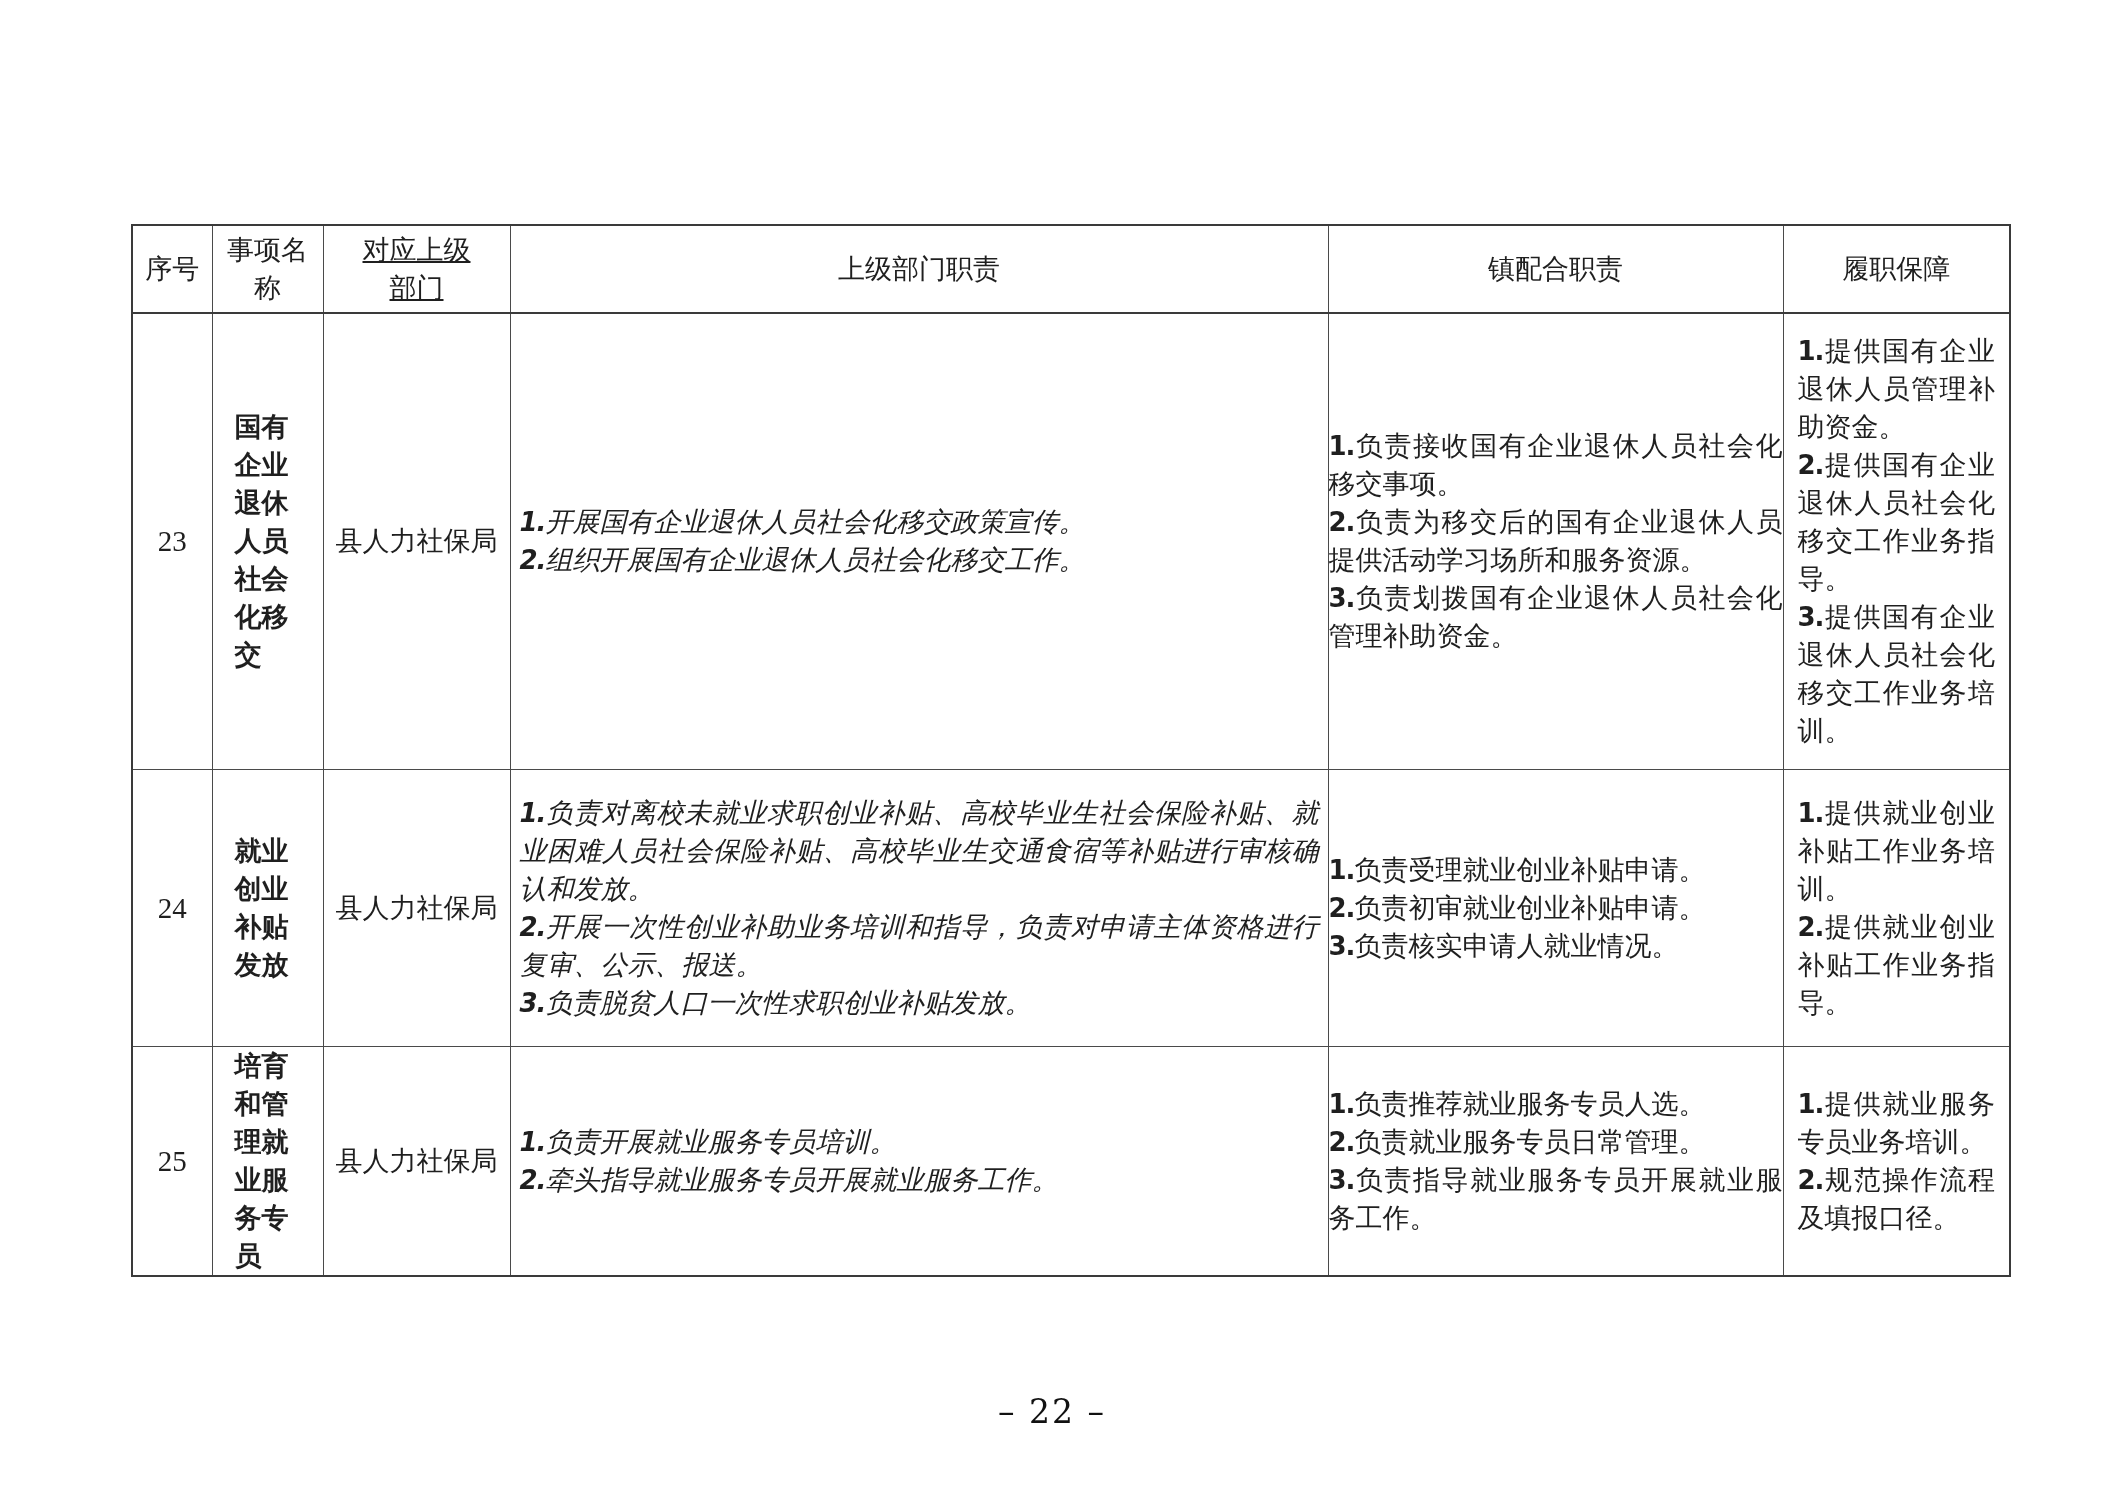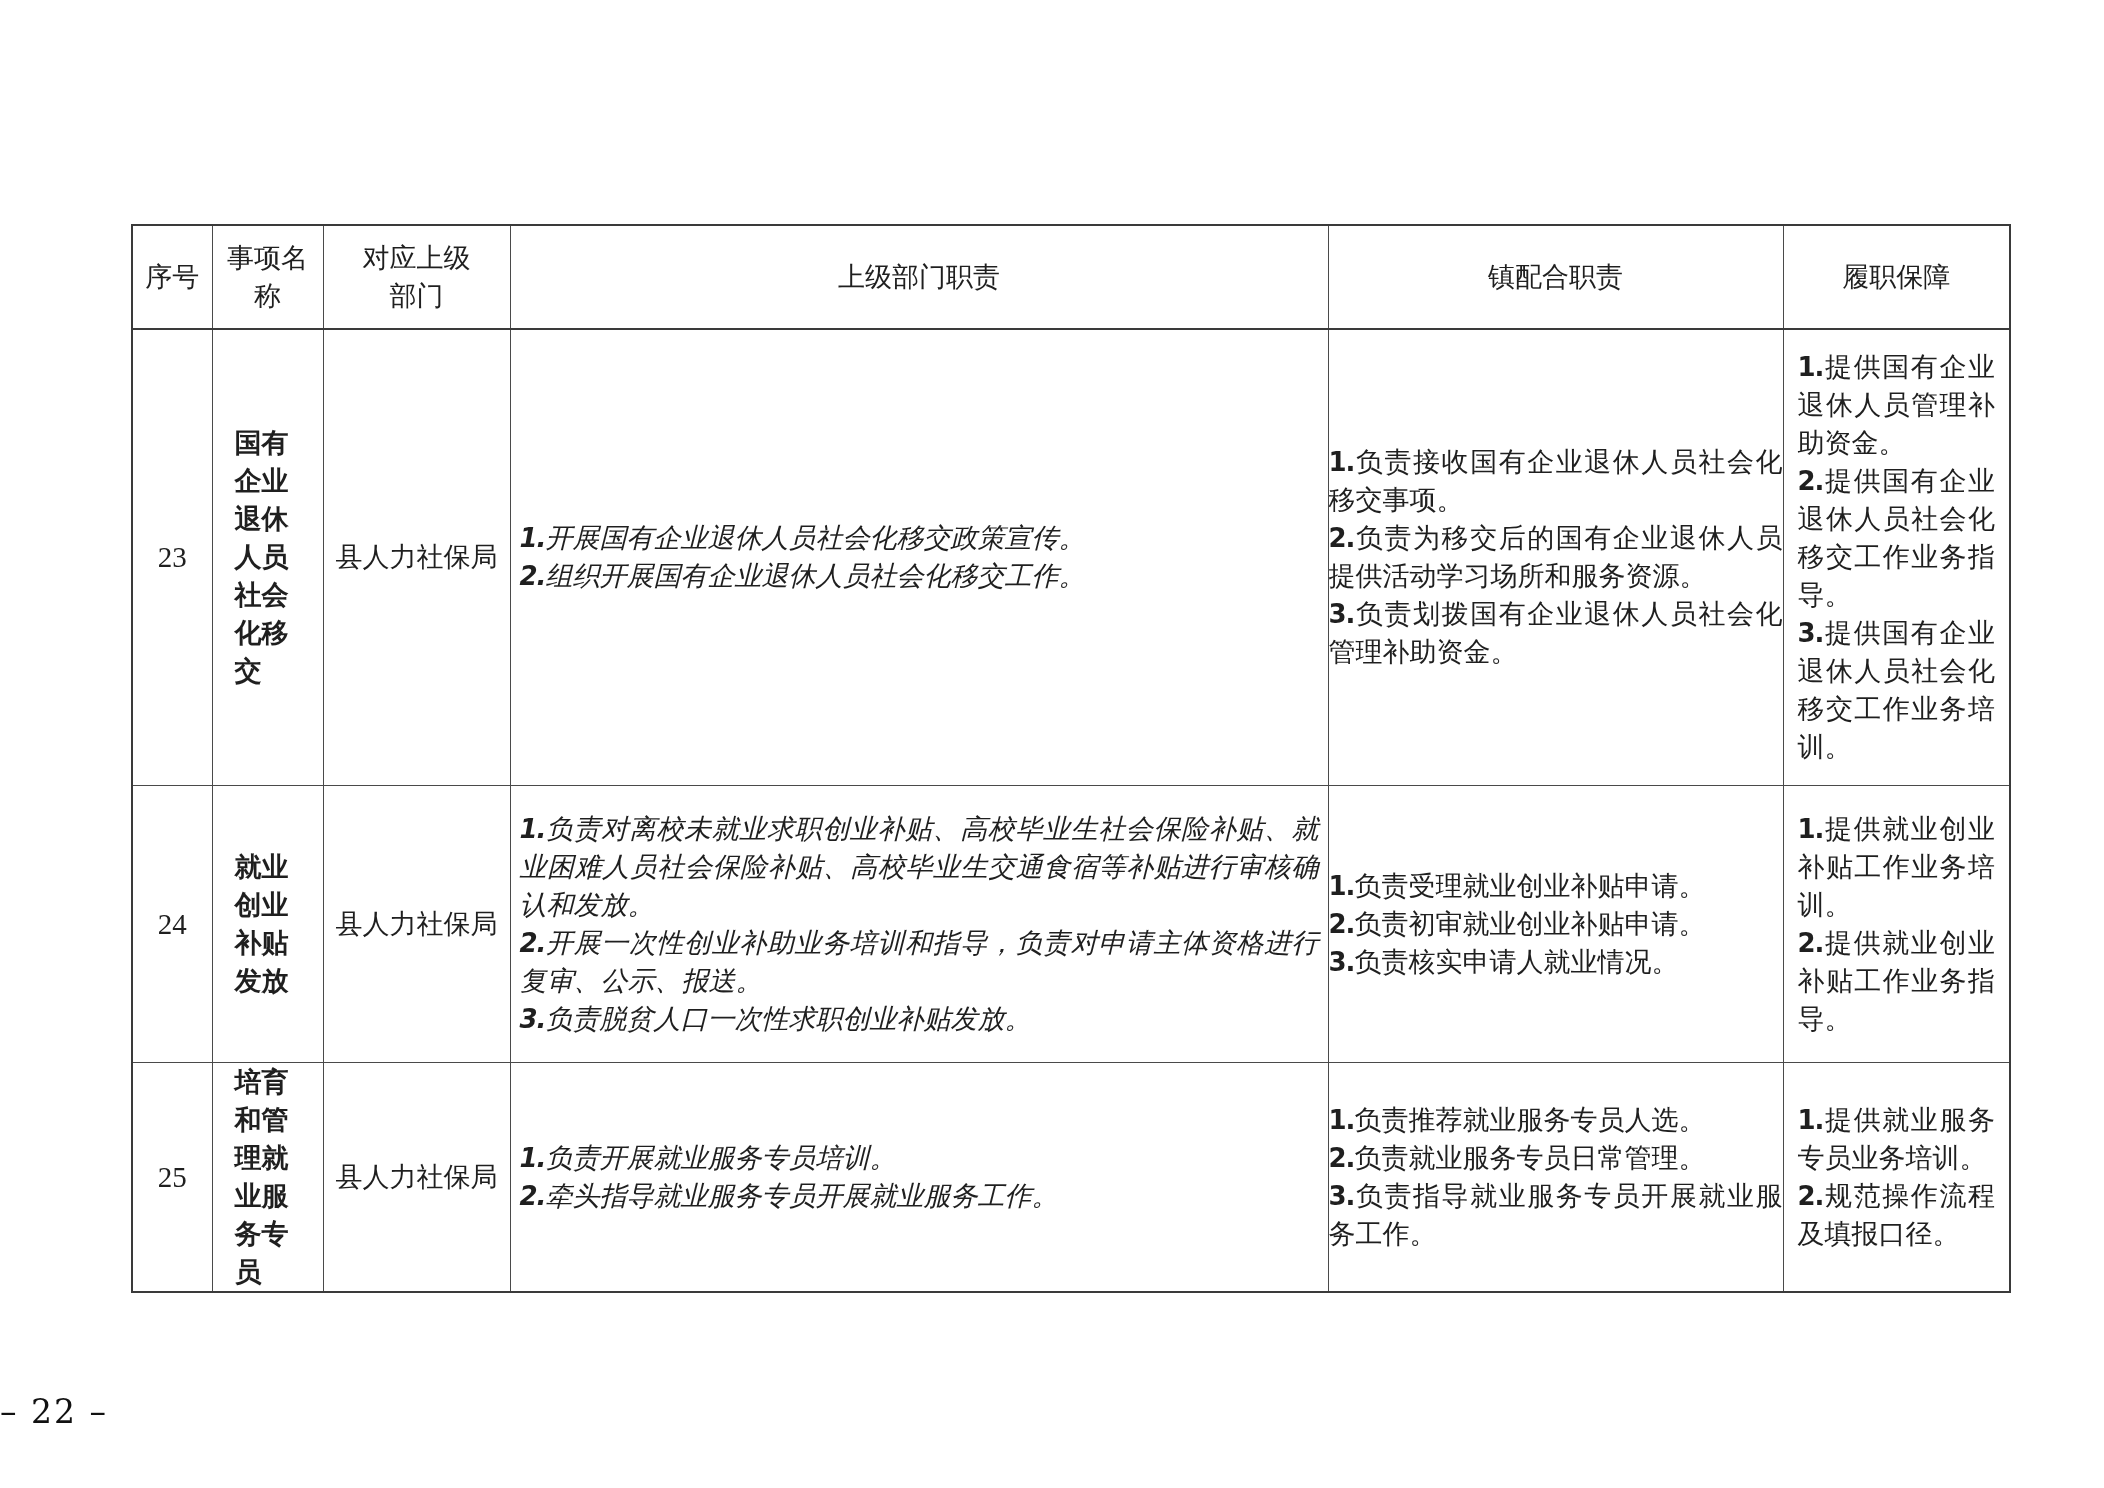--- a/index.html
+++ b/index.html
@@ -36,21 +36,21 @@
     box-sizing: border-box;
   }
   .resp-table thead th {
     height: 82px;
     text-align: center;
     border-bottom: 2.5px solid #3a3a3a;
     padding: 0 6px;
   }
   
   .resp-table thead th:nth-child(2) { padding: 0 9px; margin-left: 42px; }
-  .resp-table thead th:nth-child(3) { padding: 13px 28px; }
+  .resp-table thead th:nth-child(3) { padding: 5px 28px; text-decoration: underline; }
   
   .resp-table tbody tr:nth-child(1) { height: 456px; }
   .resp-table tbody tr:nth-child(2) { height: 277px; }
   .resp-table tbody tr:nth-child(3) { height: 197px; }
 
   td.cell-seq {
     text-align: center;
     font-family: Liberation Serif, serif;
     font-size: 29px;
   }
@@ -74,20 +74,21 @@
     font-family: "DejaVu Sans", "Liberation Sans", sans-serif;
     font-weight: bold;
     font-size: 26px;
     letter-spacing: -1px;
   }
   .page-number {
     position: absolute;
     left: 0;
     width: 100%;
     top: 1392px;
+    text-align: center;
     font-size: 33px;
     font-family: "DejaVu Serif", "Liberation Serif", serif;
     color: #111;
     letter-spacing: 2px;
   }
 </style>
 </head>
 <body>
 
 <div class="table-wrap">

